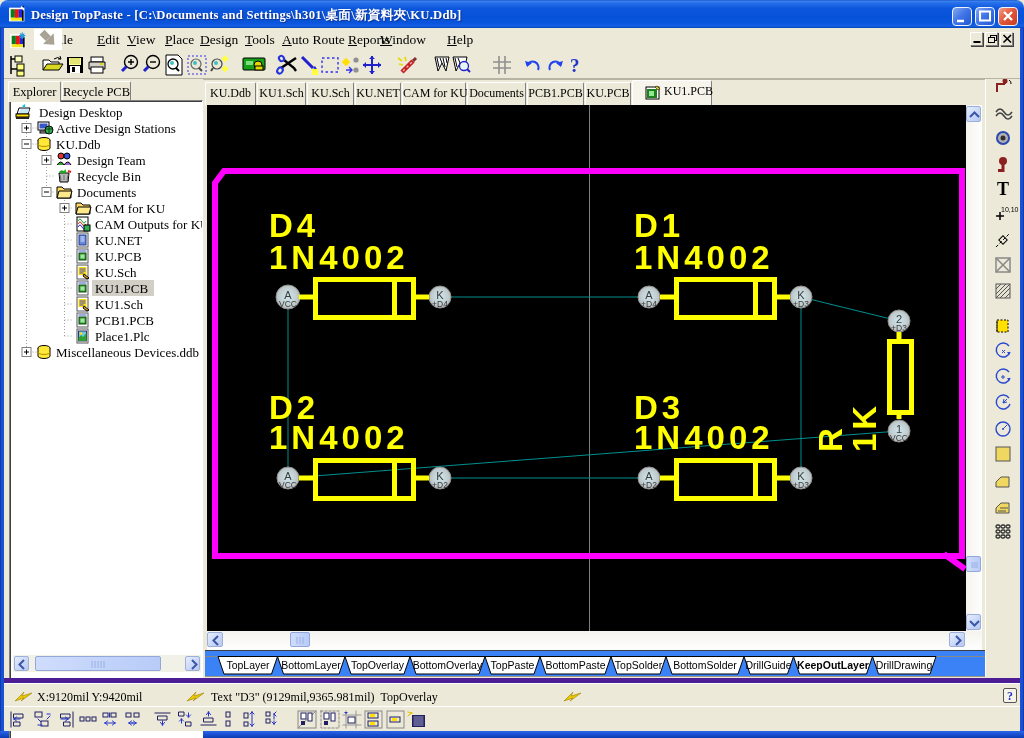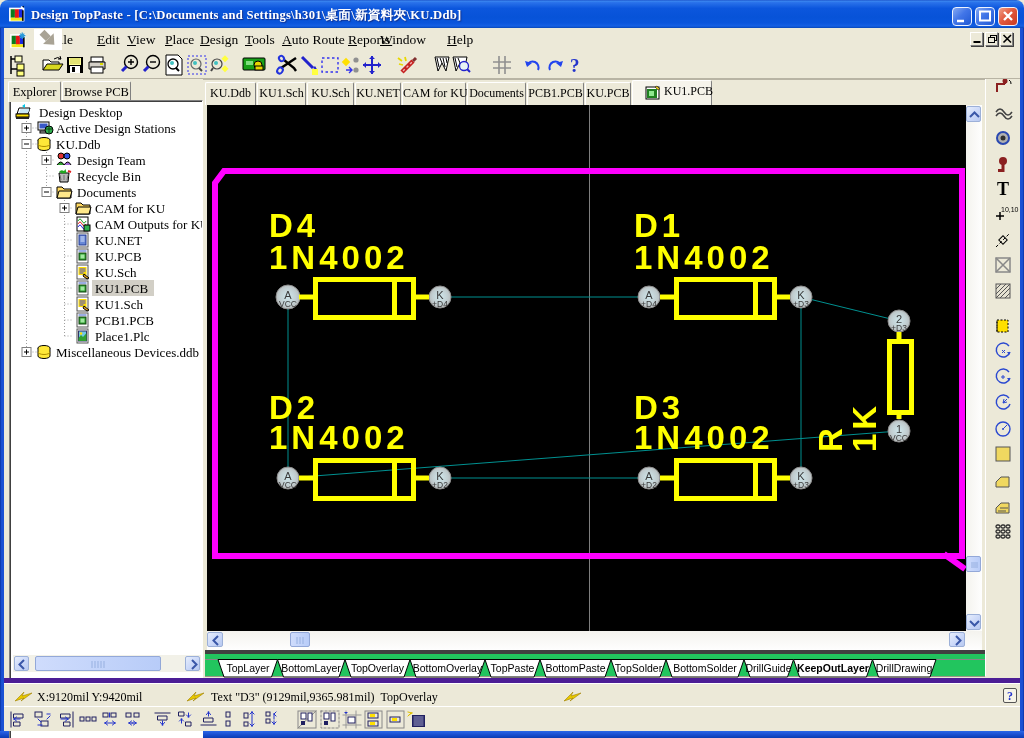--- a/index.html
+++ b/index.html
@@ -29,21 +29,21 @@
 .ltab{top:2px;height:21px;background:#ece9d8;border:1px solid #fff;border-bottom:none;border-right-color:#808080;border-radius:2px 2px 0 0;font-size:12.5px;padding-top:3px;white-space:nowrap;overflow:hidden}
 #treebox{left:5px;top:21px;width:194px;height:682px;background:#fff;border:1px solid #808080;border-right-color:#fff;border-bottom-color:#fff;box-shadow:inset 1px 1px 0 #404040;overflow:hidden;font-size:14px}
 #treescroll{left:9px;top:576px;width:188px;height:17px;background:#f2f1e8}
 #doctabs{left:205px;top:79px;width:780px;height:26px;font-size:12px}
 .dtab{top:3px;height:23px;background:#ece9d8;border:1px solid #fff;border-bottom:none;border-right-color:#808080;border-radius:2px 2px 0 0;padding-top:3px;white-space:nowrap;text-align:center}
 .dtab.act{top:1px;height:25px;background:#f6f4eb;text-align:left}
 #canvas{left:207px;top:105px;width:759px;height:526px;background:#000}
 #vscroll{left:966px;top:105px;width:16px;height:526px;background:linear-gradient(90deg,#f4f3ee,#fefefe)}
 #hscroll{left:207px;top:631px;width:775px;height:19px;background:linear-gradient(180deg,#f4f3ee,#fefefe)}
 
-#laytabs{left:205px;top:650px;width:780px;height:27px;background:#22c55e;border-top:4px solid #404040;border-bottom:1px solid #9a9689}
+#laytabs{left:205px;top:650px;width:780px;height:27px;background:#3b82f6;border-top:1px solid #404040;border-bottom:1px solid #9a9689}
 
 #rbar{left:985px;top:79px;width:35px;height:597px;background:#ece9d8;border-left:1px solid #fff}
 
 #statusrow{left:4px;top:678px;width:1016px;height:28px;background:#ece9d8;border-top:5px solid #4c1d95;box-shadow:inset 0 1px 0 #fff;font-size:12px}
 #btoolrow{left:4px;top:706px;width:1016px;height:25px;background:#ece9d8;border-top:1px solid #fff}
 
 .xpbtn{background:linear-gradient(135deg,#e6edfc,#c8d6f8 60%,#b8c9f0);border:1px solid #9cb0d8;border-radius:2px;position:absolute}
 .xpthumb{background:linear-gradient(90deg,#cfdcfc,#b8ccf8);border:1px solid #93a8d8;border-radius:2px;position:absolute}
 </style></head>
 <body>
@@ -223,21 +223,21 @@
  <g transform="translate(544,5)">
         <path d="M2 13 A6 6 0 1 1 13 8" stroke="#2244ee" stroke-width="2" fill="none"></path>
         <path d="M15 4 l-2 6 l-5 -4 z" fill="#2244ee"></path>
       </g>
  <text x="566" y="20" font-family="Liberation Serif" font-size="19" font-weight="bold" fill="#2233cc">?</text>
 </svg>
 </div>
 <div class="abs" id="tabshadow"></div>
 <div class="abs" id="lpanel">
  <div class="abs ltab" style="left:4px;width:53px;text-align:center;padding-left:0;padding-right:0;z-index:2">Explorer</div>
- <div class="abs ltab" style="left:58px;width:69px;text-align:center;padding-left:0;padding-right:0">Browse PCB</div>
+ <div class="abs ltab" style="left:58px;width:69px;text-align:center;padding-left:0;padding-right:0">Recycle PCB</div>
  <div class="abs" id="treebox">
  <svg width="193" height="552" viewBox="0 0 193 552" font-family="Liberation Serif" font-size="13" fill="#000">
   <g stroke="#a0a0a0" stroke-dasharray="1 2" fill="none">
    <path d="M16.5 11 V251"></path>
           <path d="M36.5 48 V91"></path>
           <path d="M54.5 96 V235"></path>
    <path d="M16.5 27 h10 M16.5 43 h10 M16.5 251 h10"></path>
    <path d="M36.5 59 h9 M36.5 75 h9 M36.5 91 h9"></path>
    <path d="M54.5 107 h8 M54.5 123 h8 M54.5 139 h8 M54.5 155 h8 M54.5 171 h8 M54.5 187 h8 M54.5 203 h8 M54.5 219 h8 M54.5 235 h8"></path>
   </g>

